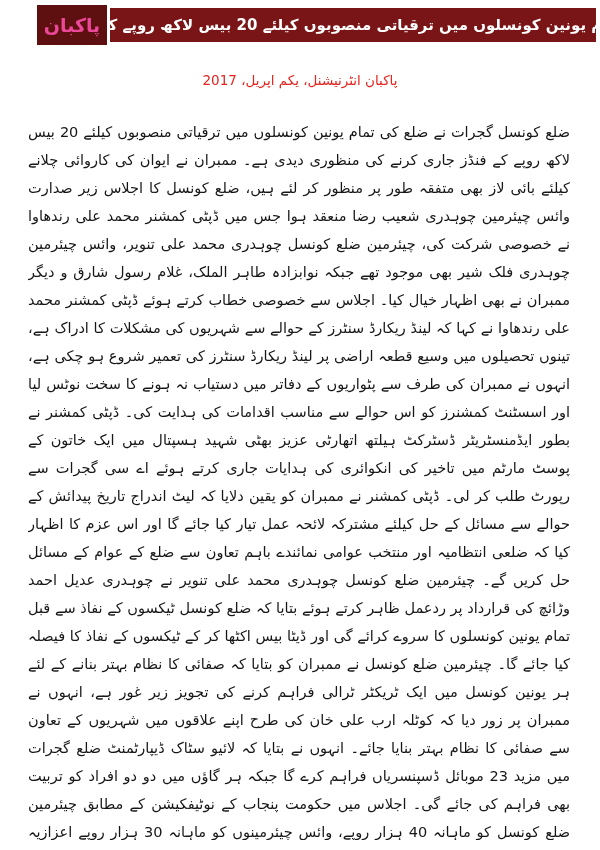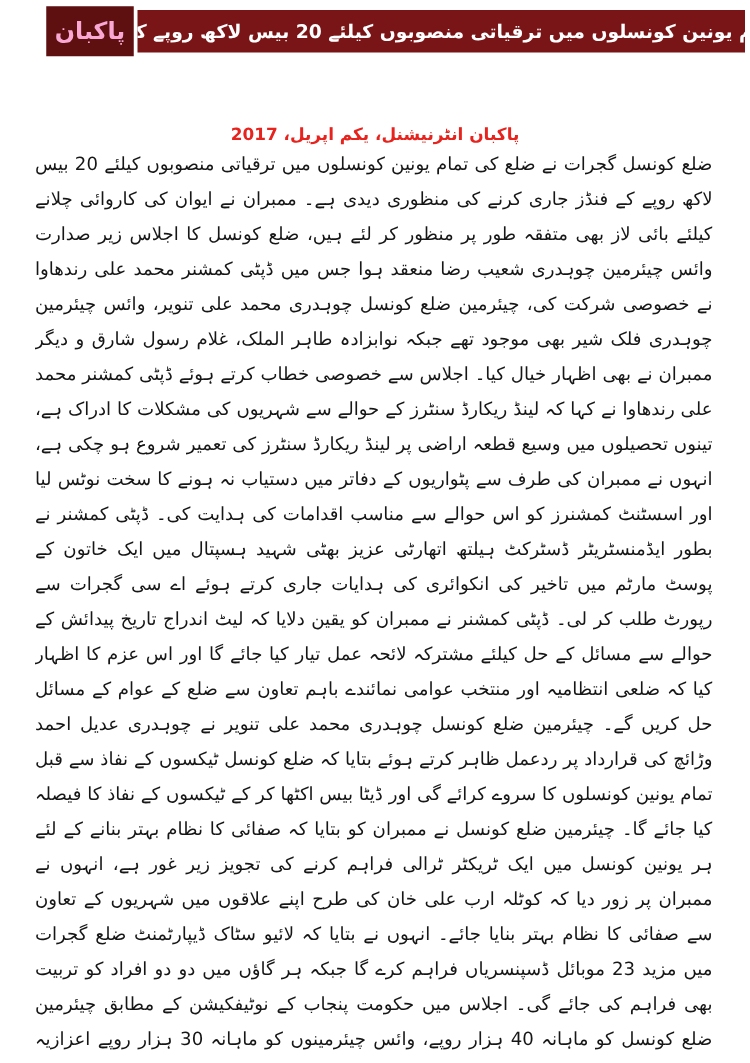--- a/index.html
+++ b/index.html
@@ -40,40 +40,39 @@
     white-space: nowrap;
     overflow: hidden;
     padding: 0 6px;
   }
   .logo-box {
     flex: 0 0 auto;
     width: 70px;
     height: 40px;
     margin-right: 3px; 
     background: #5e0f10;
-    color: #f9a8d4;
+    color: #ec4899;
     display: flex;
     align-items: center;
     justify-content: center;
     font-size: 19px;
     font-weight: bold;
     letter-spacing: 0.5px;
   }
   
   .dateline {
     position: absolute;
     top: 72px;
     left: 0;
     right: 0;
     text-align: center;
     color: #e6231d;
     font-size: 13.5px;
-    font-weight: bold;
+    font-weight: normal;
     direction: rtl;
-    margin-top: 28px;
   }
   
   .article {
     position: absolute;
     top: 118px;
     left: 28px;
     right: 30px;
     bottom: 10px;
     overflow: hidden;
   }

